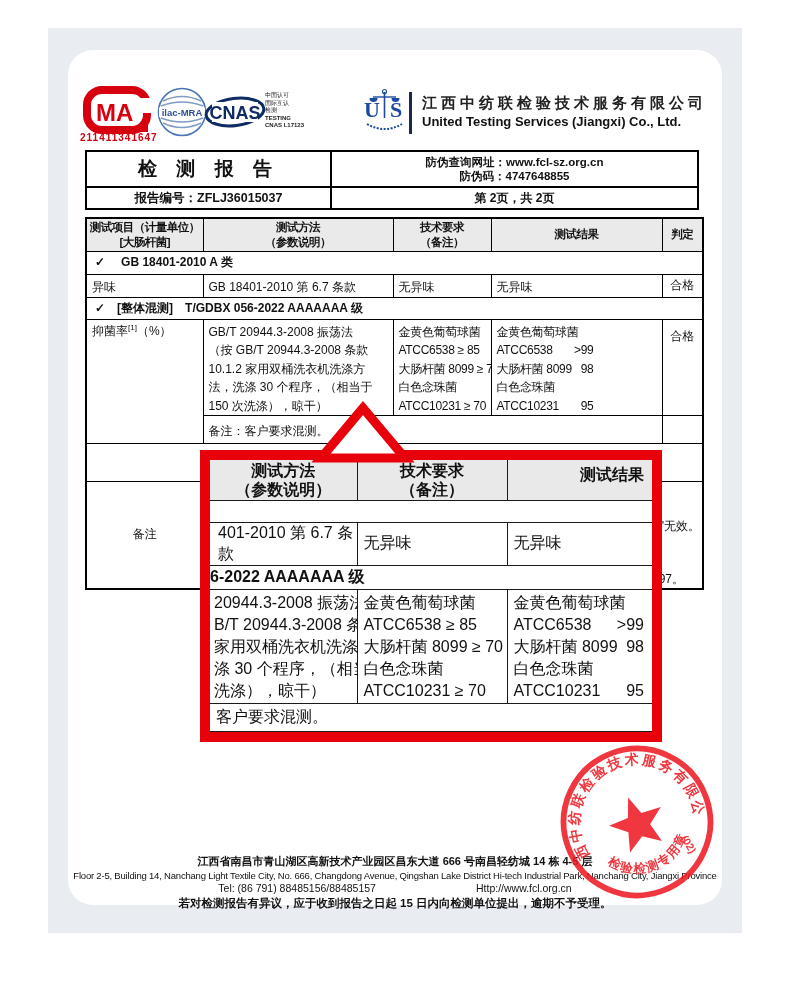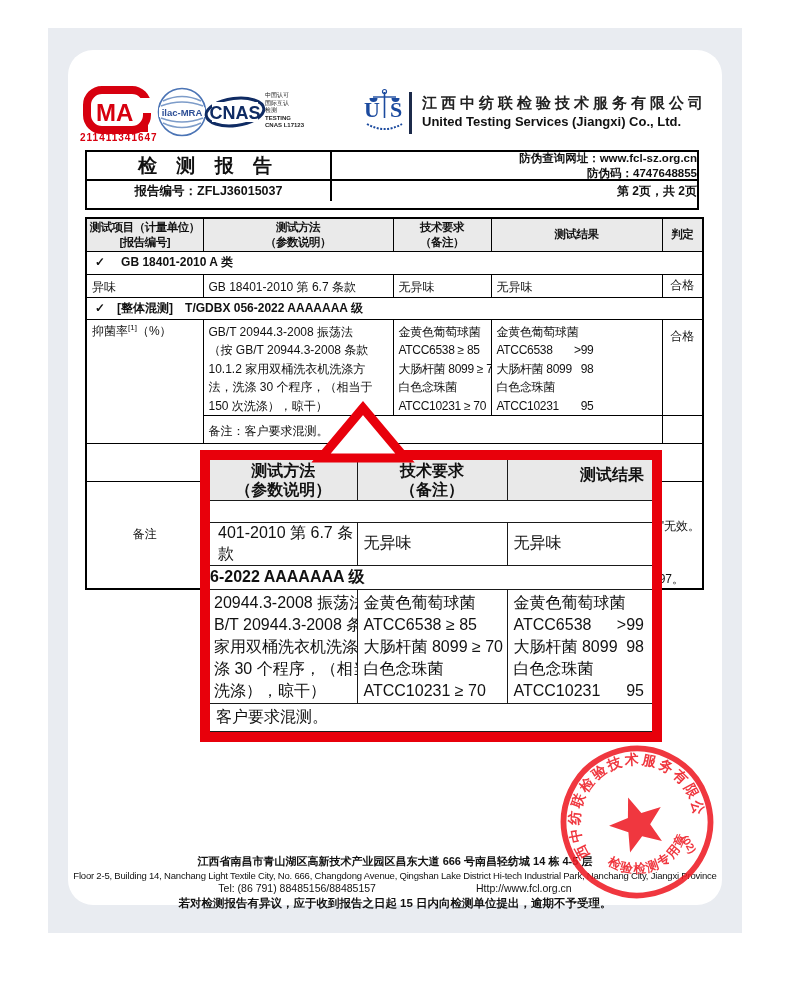--- a/index.html
+++ b/index.html
@@ -12,24 +12,24 @@
   .logo { position:absolute; }
   .cma-num { position:absolute; left:12px; top:82px; color:#d7000f; font-weight:bold; font-size:10px; letter-spacing:1px; }
   .cnas-side { position:absolute; left:197px; top:42px; font-size:6px; line-height:7.5px; color:#222; }
   .cnas-side .b { font-weight:bold; }
   .hdr-divider { position:absolute; left:341px; top:42px; width:3px; height:42px; background:#1c2a4a; }
   .company-cn { position:absolute; left:354px; top:44px; width:290px; font-size:15px; font-weight:bold; letter-spacing:4px; color:#222; white-space:nowrap; }
   .company-en { position:absolute; left:354px; top:64px; font-size:13px; font-weight:bold; color:#111; white-space:nowrap; }
 
   
   .rpt { position:absolute; left:17px; top:100px; width:614px; height:60px; border:2px solid #000; }
-  .rpt-row1 { display:flex; height:29px; border-bottom:2px solid #000; }
+  .rpt-row1 { display:flex; height:36px; border-bottom:2px solid #000; }
   .rpt-row2 { display:flex; height:20px; }
   .rpt-c1 { width:245px; border-right:2px solid #000; display:flex; align-items:center; justify-content:center; }
-  .rpt-c2 { flex:1; display:flex; flex-direction:column; align-items:flex-end; justify-content:center; }
+  .rpt-c2 { flex:1; display:flex; flex-direction:column; align-items:center; justify-content:center; }
   .rpt-title { font-size:19px; font-weight:bold; letter-spacing:7px; }
   .rpt-anti { font-size:11.5px; font-weight:bold; line-height:14.5px; text-align:center; }
   .rpt-no { font-size:12.5px; font-weight:bold; }
   .rpt-page { font-size:12px; font-weight:bold; }
 
   
   table.main { position:absolute; left:17px; top:167px; width:617px; border-collapse:collapse; table-layout:fixed; border:2px solid #000; }
   table.main td, table.main th { border:1px solid #000; font-size:12px; vertical-align:top; overflow:hidden; }
   table.main th { background:#eaeaea; font-weight:bold; font-size:11.5px; letter-spacing:-0.5px; vertical-align:middle; text-align:center; line-height:15px; }
   .sec { font-weight:bold; font-size:12.5px; vertical-align:middle !important; }
@@ -148,21 +148,21 @@
           <col style="width:117px">
           <col style="width:190px">
           <col style="width:98px">
           <col style="width:171px">
           <col style="width:41px">
         </colgroup>
       <tbody>
           <tr style="height:33px">
         <th>
               <div>测试项目（计量单位）</div>
-              <div>[报告编号]</div>
+              <div>[大肠杆菌]</div>
             </th>
         <th>
               <div>测试方法</div>
               <div>（参数说明）</div>
             </th>
         <th>
               <div>技术要求</div>
               <div>（备注）</div>
             </th>
         <th>测试结果</th>

